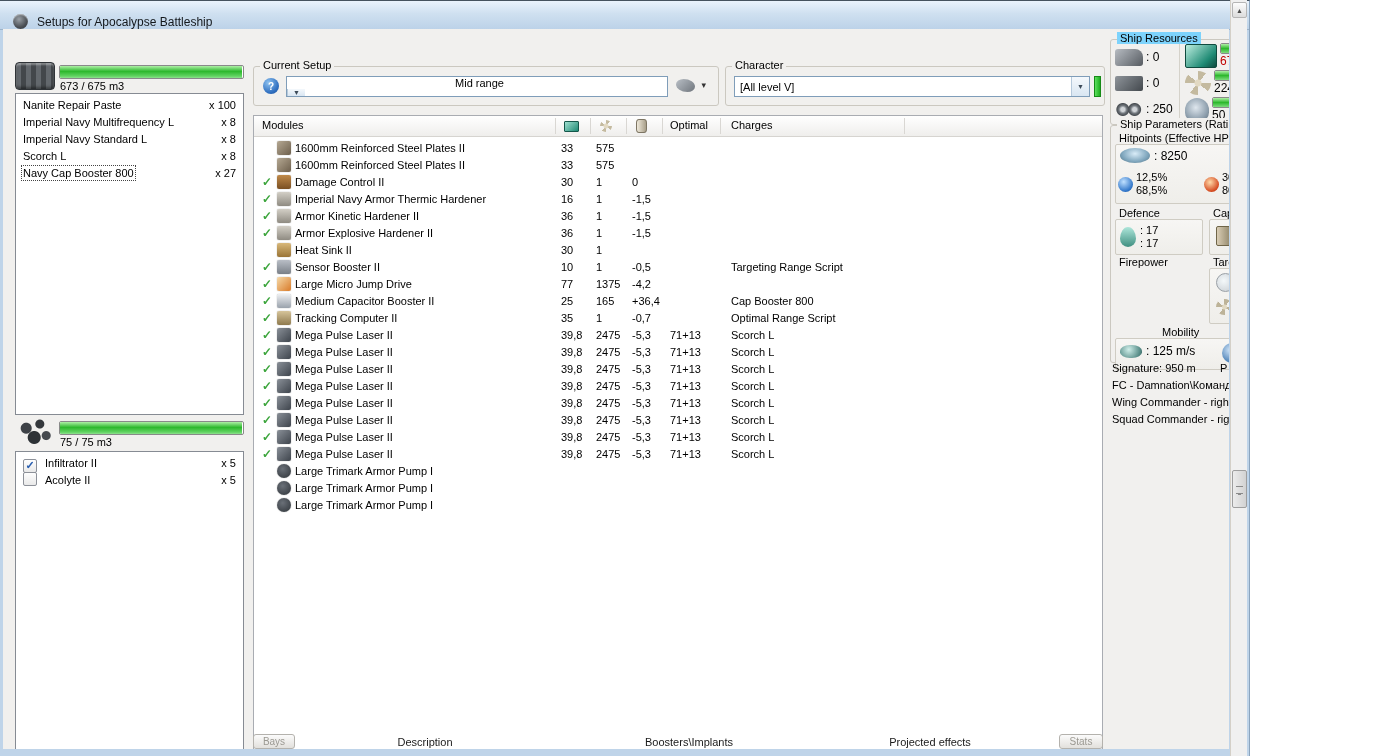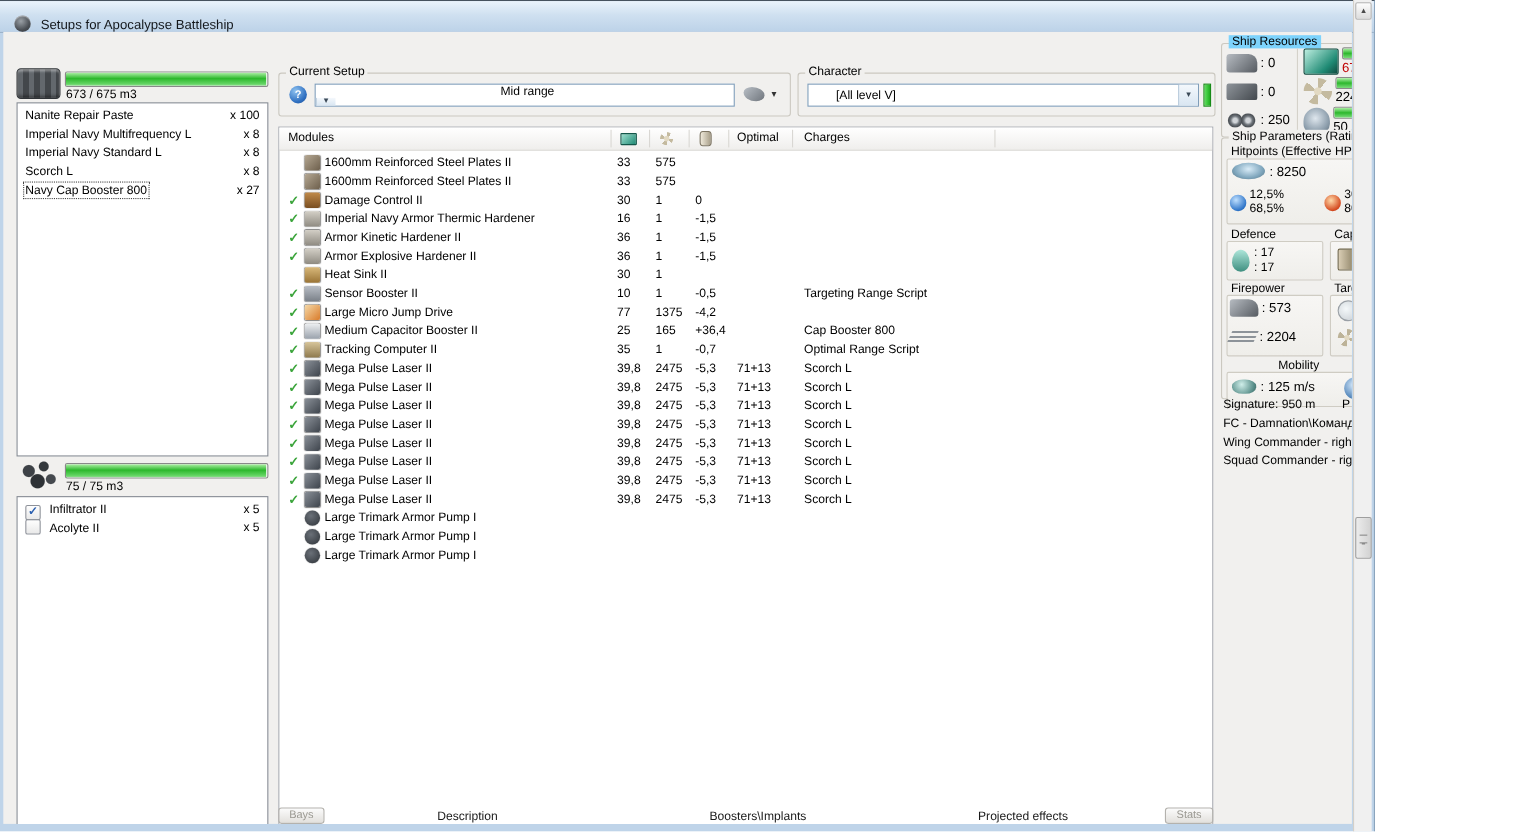--- a/index.html
+++ b/index.html
@@ -202,21 +202,21 @@
         <span class="arrowbox"></span>
       </div>
       <div style="position:absolute;left:422px;top:11px;width:30px;height:16px;">
         <span style="position:absolute;left:0;top:1px;width:19px;height:13px;border-radius:40% 60% 40% 60%;background:linear-gradient(135deg,#b9bfc6,#6f757c);"></span>
         <span style="position:absolute;right:0;top:2px;font-size:9px;color:#333;">▾</span>
       </div>
     </div>
 
     <div class="groupbox" style="left:722px;top:37px;width:378px;height:38px;">
       <span class="legend">Character</span>
-      <div class="combo" style="left:8px;top:9px;width:356px;padding-left:20px;">
+      <div class="combo" style="left:8px;top:9px;width:356px;">
         <span class="val">[All level V]</span>
         <span class="arrowbox"></span>
       </div>
       <div style="position:absolute;left:368px;top:9px;width:7px;height:21px;background:linear-gradient(90deg,#5fe05f,#1fae1f);border:1px solid #178a17;box-sizing:border-box;"></div>
     </div>
 
     <div class="mtable">
       <div class="mhead">
         <span style="left:8px;">Modules</span>
         <span class="hicon ic-cpu-sm" style="left:310px;top:5px;"></span>
@@ -576,30 +576,20 @@
               <span>: 17</span>
             </span>
           </div>
         </div>
         <div class="rlabel" style="left:102px;top:81px;">Capa</div>
         <div class="rbox" style="left:98px;top:93px;width:96px;height:34px;">
           <i class="ic-battery" style="position:absolute;left:6px;top:6px;"></i>
         </div>
 
         <div class="rlabel" style="left:8px;top:130px;">Firepower</div>
-        <div class="rbox" style="left:4px;top:142px;width:86px;height:54px;">
-          <div class="rrow" style="position:absolute;left:2px;top:3px;">
-            <i class="ic-turret" style="margin-right:3px;"></i>
-            <span class="rval">: 573</span>
-          </div>
-          <div class="rrow" style="position:absolute;left:2px;top:30px;">
-            <i class="ic-dps" style="margin-right:3px;"></i>
-            <span class="rval">: 2204</span>
-          </div>
-        </div>
         <div class="rlabel" style="left:102px;top:130px;">Targ</div>
         <div class="rbox" style="left:98px;top:142px;width:96px;height:54px;">
           <i class="ic-scanres" style="position:absolute;left:6px;top:4px;"></i>
           <i class="ic-maxtgt" style="position:absolute;left:6px;top:30px;"></i>
         </div>
 
         <div class="rlabel" style="left:8px;top:200px;padding-left:43px;">Mobility</div>
         <div class="rbox" style="left:4px;top:212px;width:190px;height:30px;">
           <div class="rrow" style="position:absolute;left:4px;top:5px;">
             <i class="ic-ship" style="margin-right:4px;"></i>

